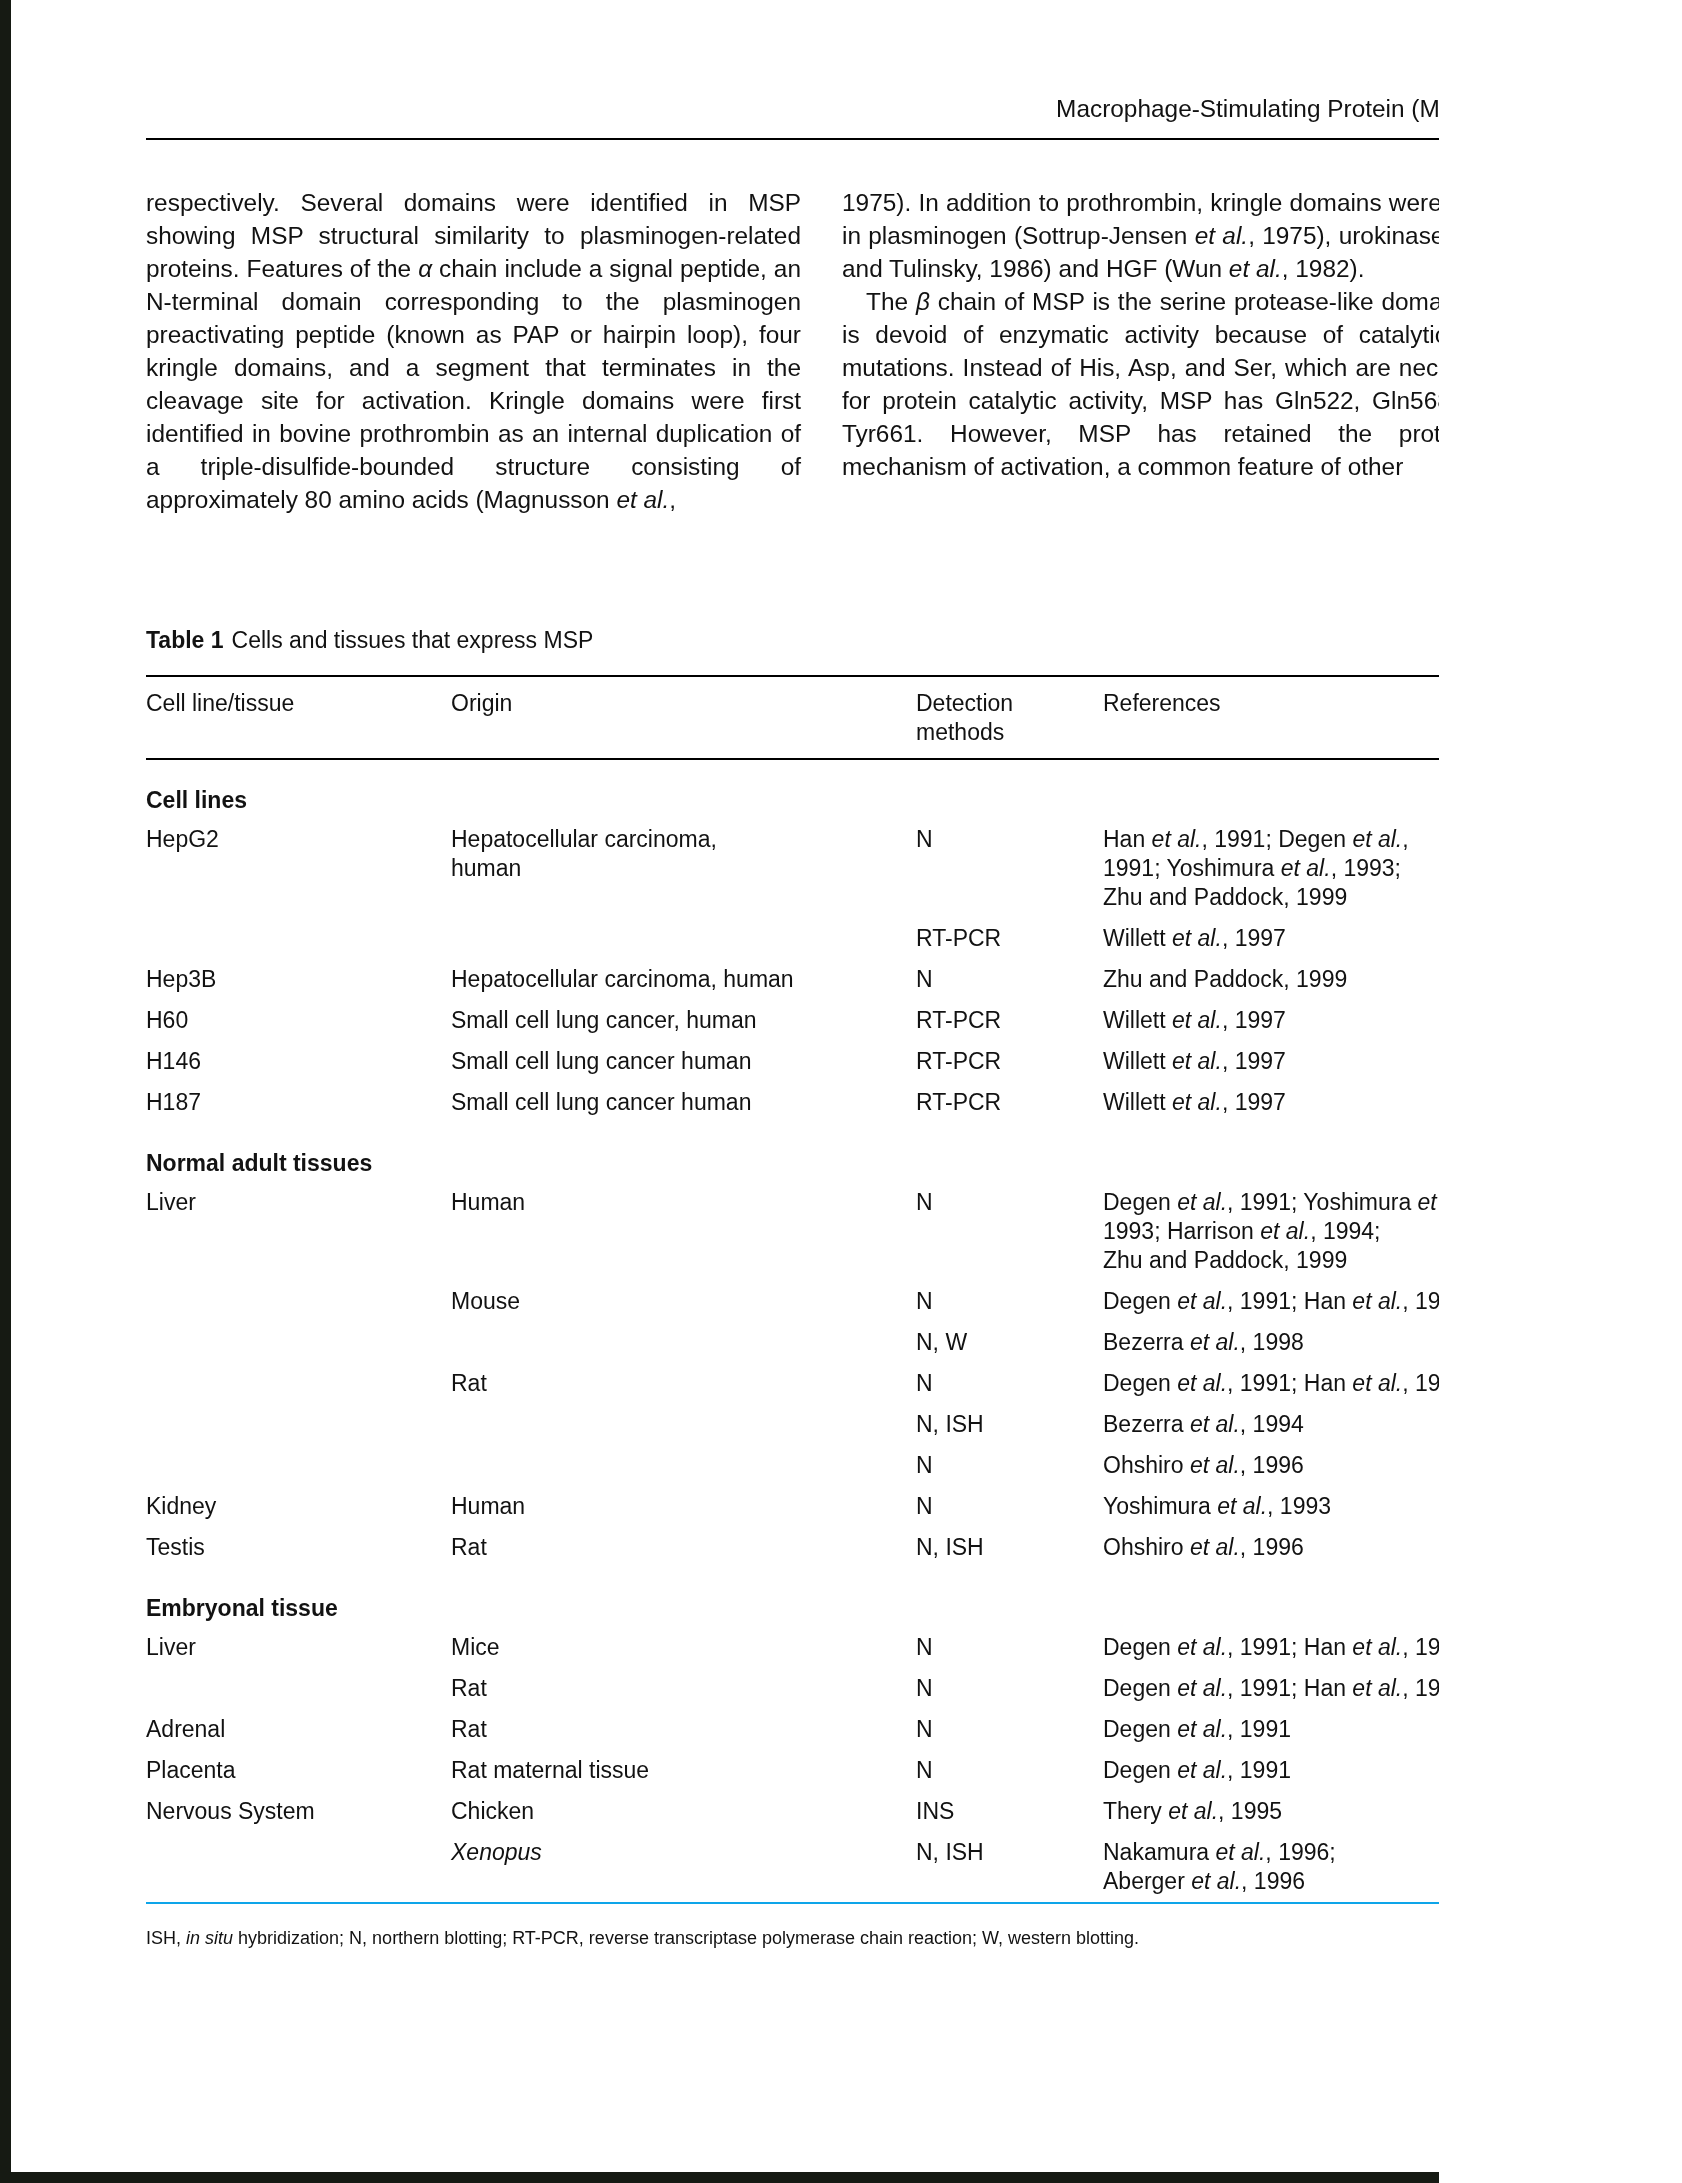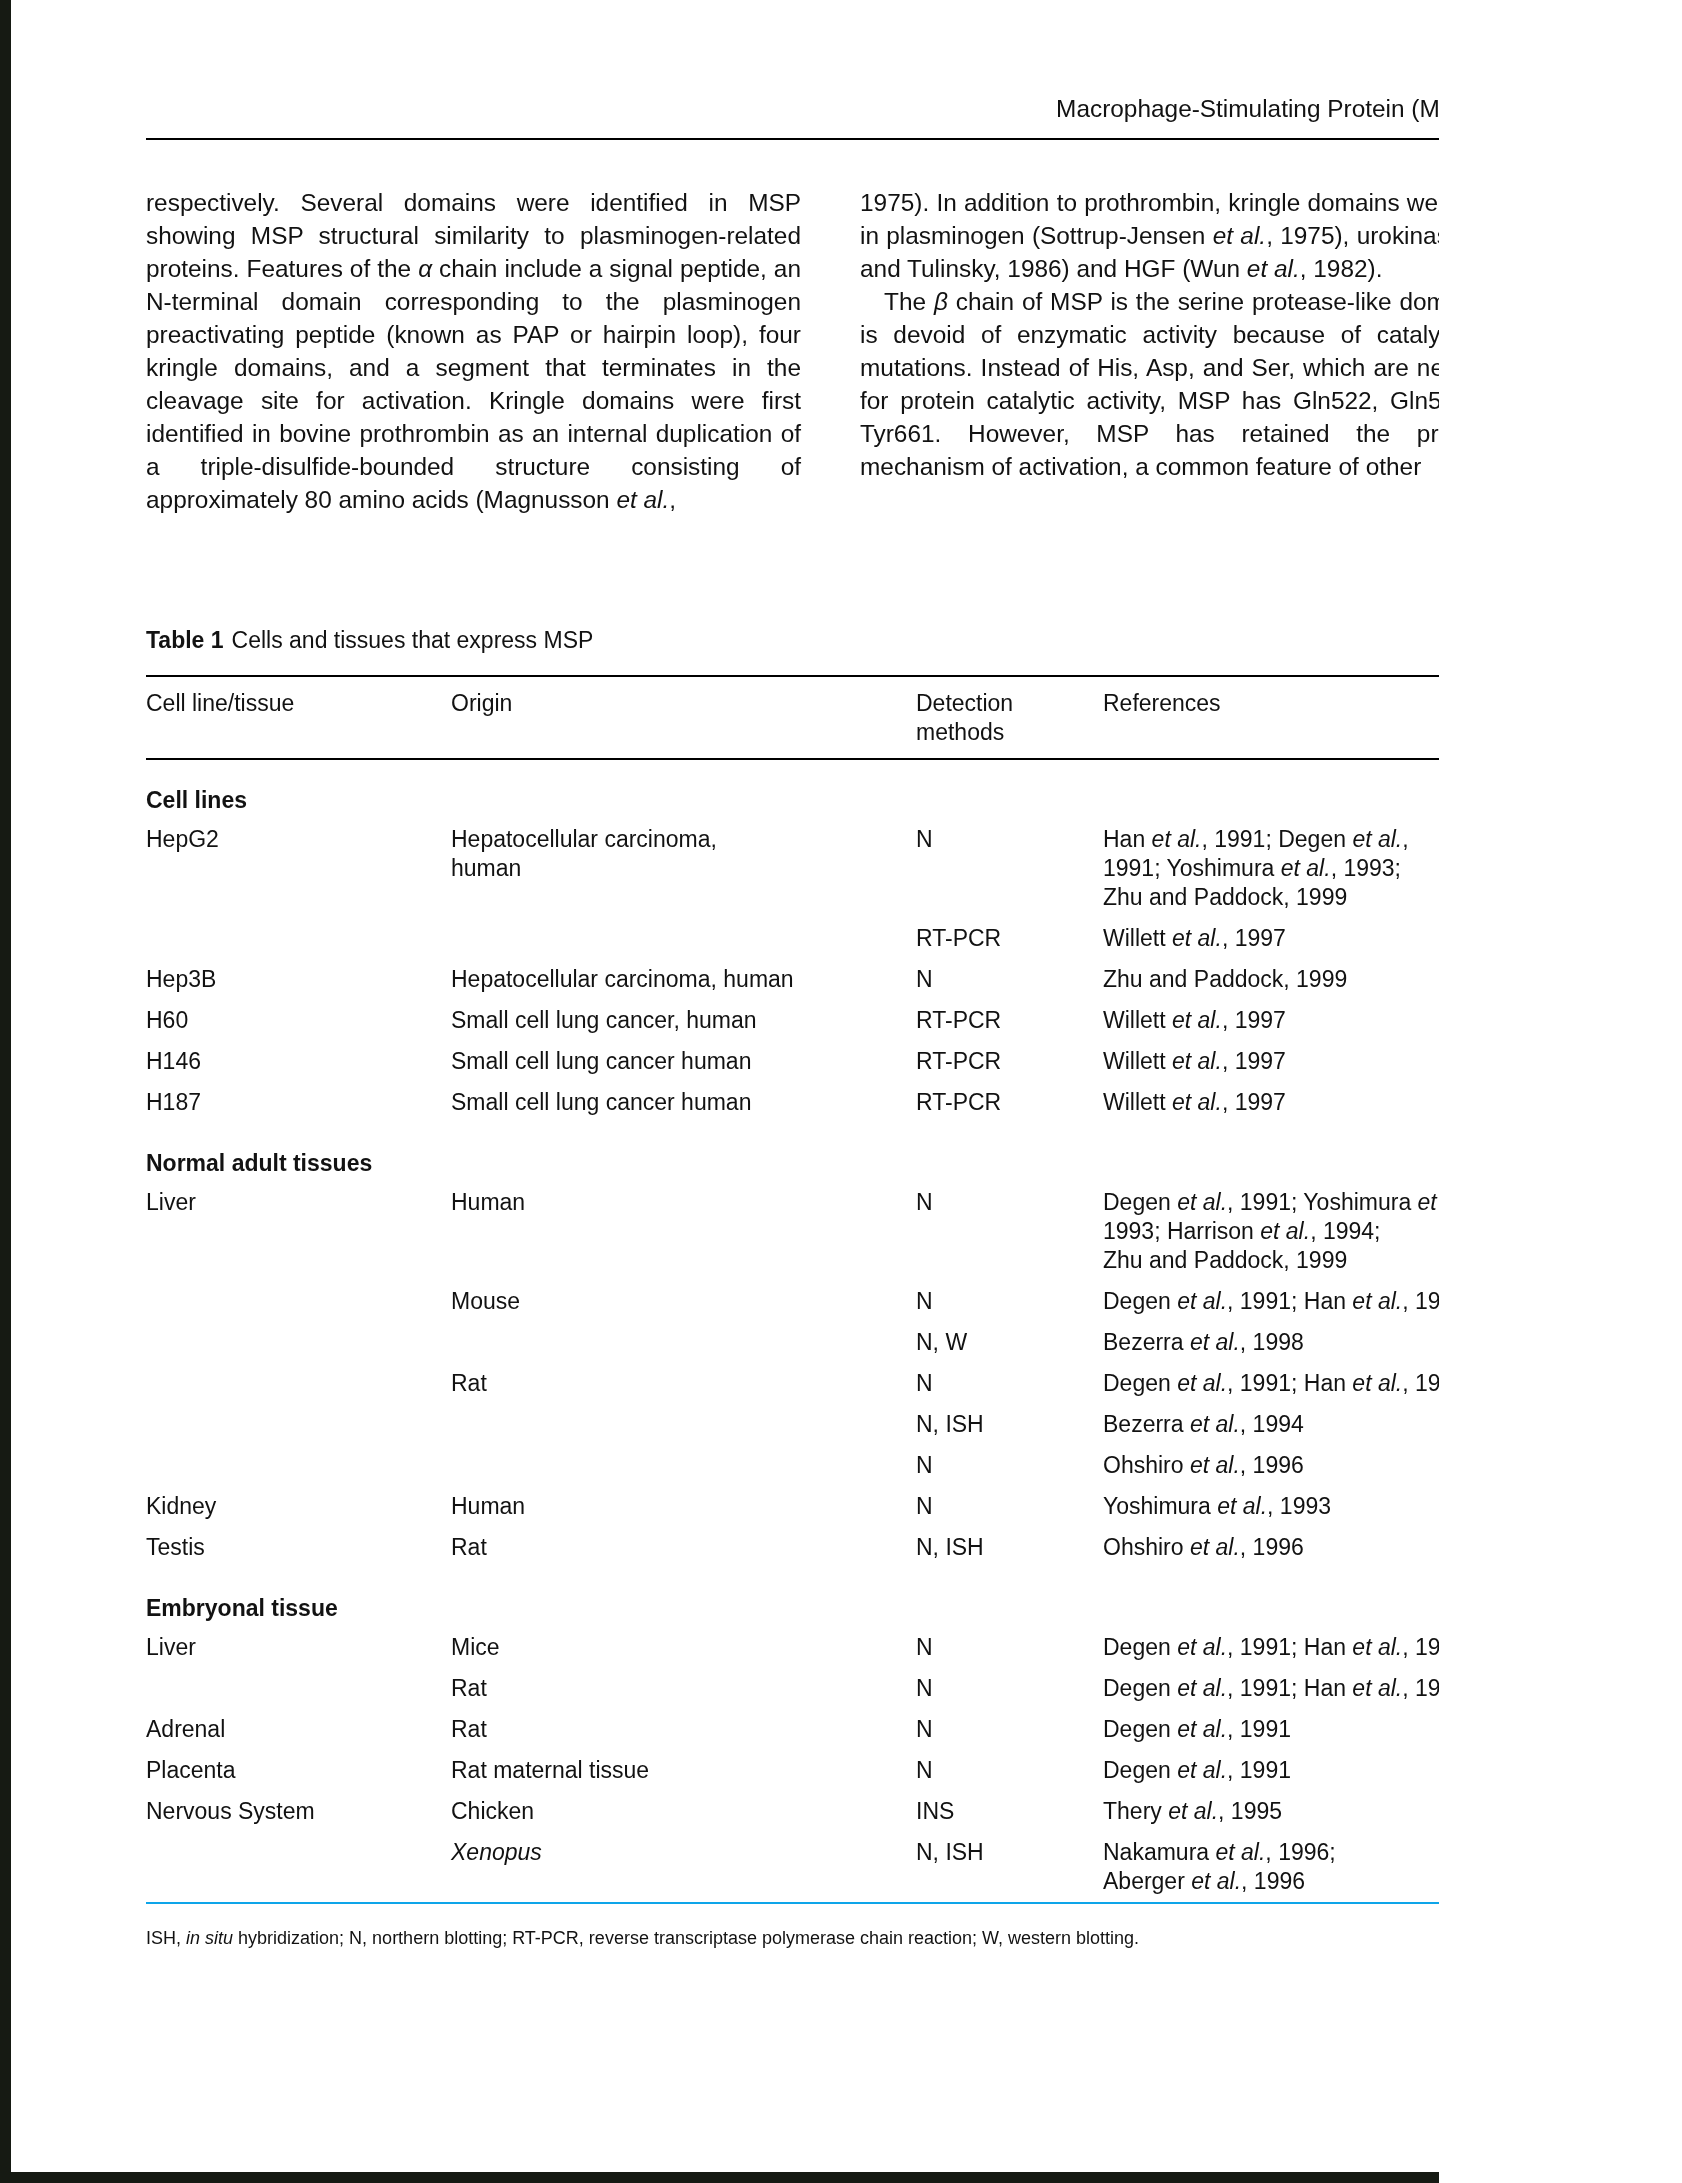--- a/index.html
+++ b/index.html
@@ -43,21 +43,21 @@
   }
   .page-number { margin-left: 34px; }
   .head-rule {
     margin-top: 14.5px;
     border-top: 2px solid #000;
     height: 0;
   }
   .body-columns {
     margin-top: 46px;
     display: flex;
-    gap: 59px;
+    gap: 41px;
   }
   .col {
     width: 655px;
     font-size: 24.4px;
     line-height: 33px;
     text-align: justify;
   }
   .col.right { width: 668px; }
   .para { margin: 0; }
   .para.indent { text-indent: 24px; }

